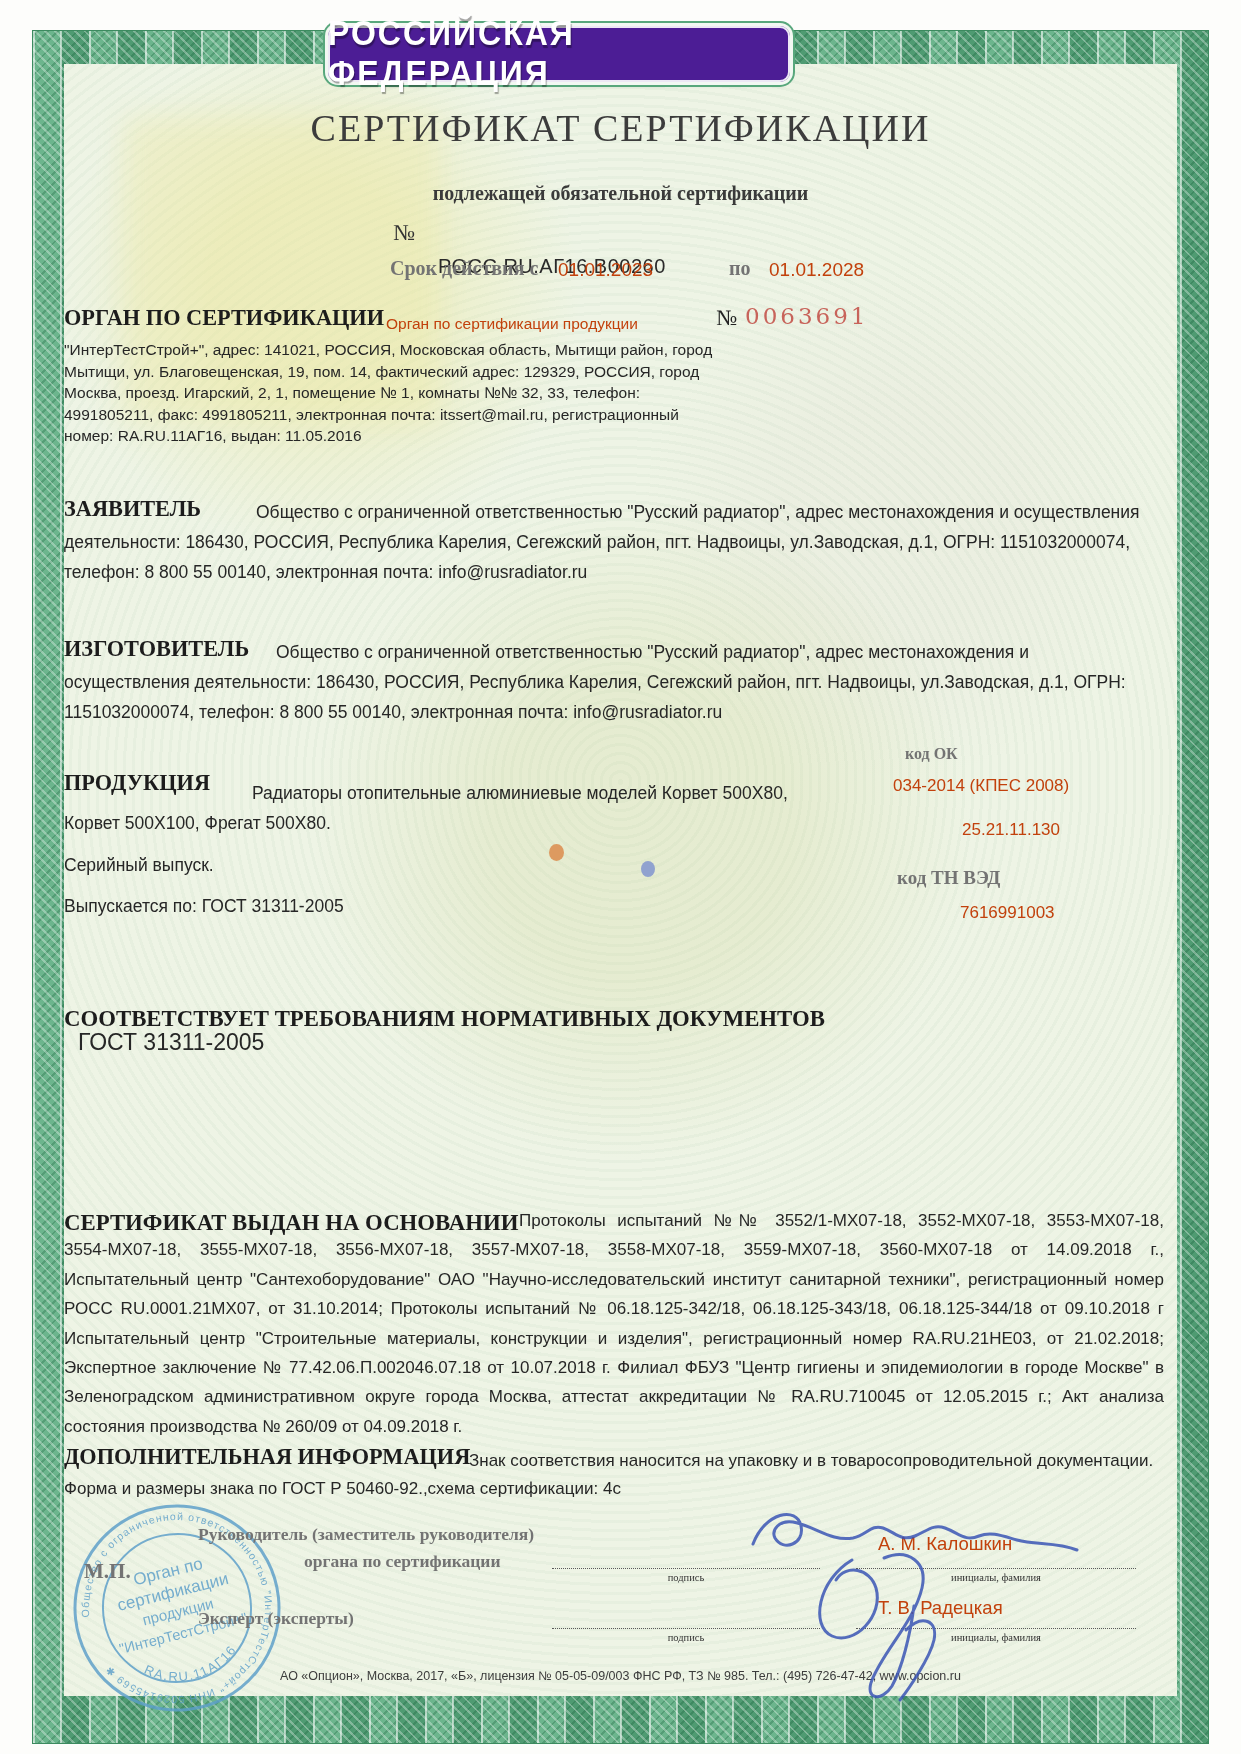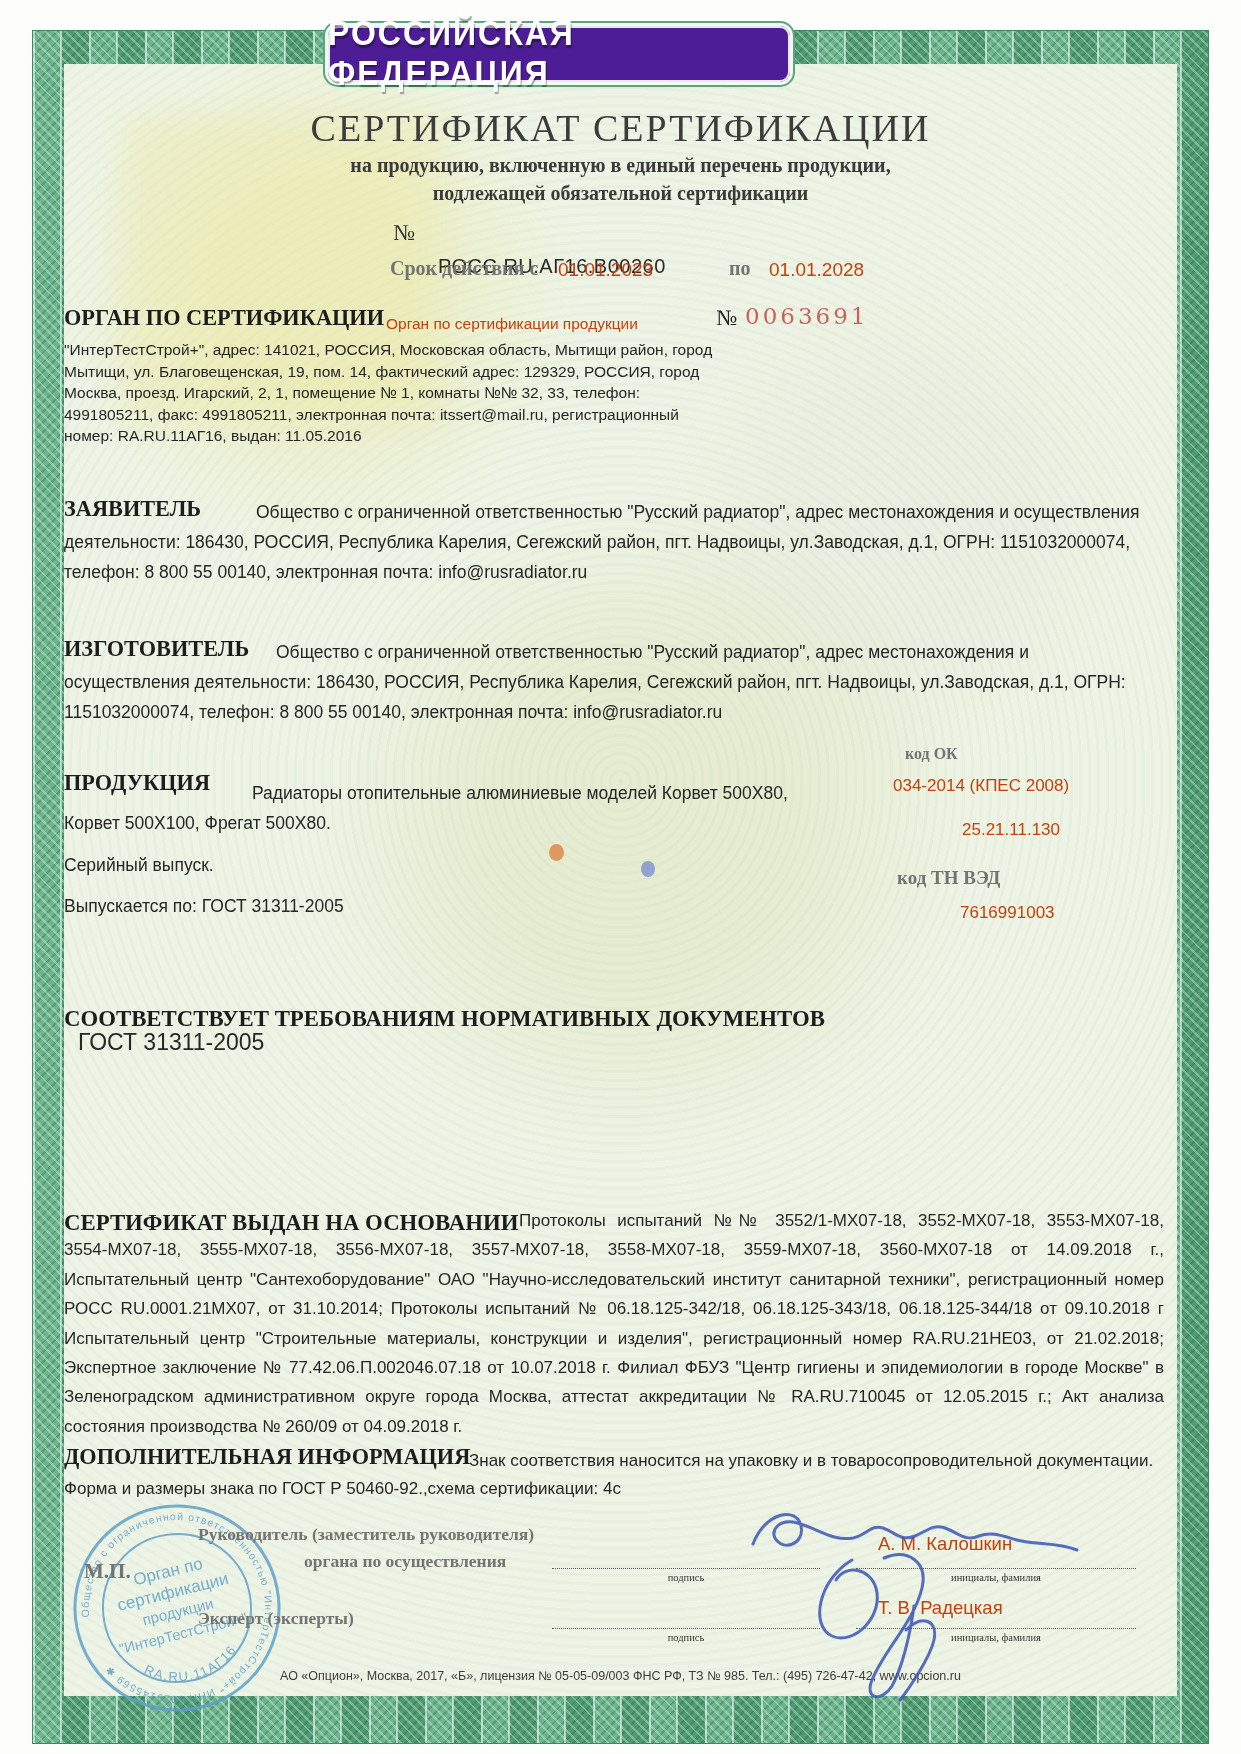--- a/index.html
+++ b/index.html
@@ -55,21 +55,20 @@
 
   <div class="frame"></div>
   <div class="inner"></div>
   <div class="wm-yellow"></div>
 
   <div class="banner">
     <span>РОССИЙСКАЯ ФЕДЕРАЦИЯ</span>
   </div>
 
   <div class="title">СЕРТИФИКАТ СЕРТИФИКАЦИИ</div>
-  <div class="sub" style="top:154px;">на продукцию, включенную в единый перечень продукции,</div>
   <div class="sub" style="top:182px;">подлежащей обязательной сертификации</div>
 
   <span class="abs" style="left:393px;top:220px;font-family:'Liberation Serif',serif;font-size:23px;color:#333;">№</span>
   <span class="abs sans" style="left:438px;top:224px;font-size:20px;letter-spacing:.5px;color:#2a2a2a;margin-top:31px;">РОСС RU.АГ16.В00260</span>
 
   <span class="abs serifb" style="left:390px;top:257px;font-size:20px;">Срок действия с</span>
   <span class="abs sans" style="left:558px;top:259px;font-size:19px;">01.01.2023</span>
   <span class="abs serifb" style="left:729px;top:257px;font-size:20px;">по</span>
   <span class="abs sans" style="left:769px;top:259px;font-size:19px;">01.01.2028</span>
 
@@ -123,21 +122,21 @@
       <text x="110" y="99" font-size="17">сертификации</text>
       <text x="110" y="119" font-size="15">продукции</text>
       <text x="110" y="141" font-size="14.5">"ИнтерТестСтрой+"</text>
       <text font-size="13" letter-spacing="1.5">
         <textPath href="#arcIn" xlink:href="#arcIn" startOffset="50%" text-anchor="middle">RA.RU.11АГ16</textPath>
       </text>
     </g>
   </svg>
 
   <div class="abs serifb" style="left:198px;top:1524px;font-size:17.5px;z-index:3;">Руководитель (заместитель руководителя)</div>
-  <div class="abs serifb" style="left:304px;top:1551px;font-size:17.5px;z-index:3;">органа по осуществления</div>
+  <div class="abs serifb" style="left:304px;top:1551px;font-size:17.5px;z-index:3;">органа по сертификации</div>
   <div class="abs serifb" style="left:84px;top:1559px;font-size:21px;z-index:4;">М.П.</div>
   <div class="abs serifb" style="left:198px;top:1608px;font-size:17.5px;z-index:3;">Эксперт (эксперты)</div>
 
   <div class="abs dotline" style="left:552px;top:1568px;width:268px;"></div>
   <div class="abs ulabel" style="left:552px;top:1572px;width:268px;">подпись</div>
   <div class="abs dotline" style="left:856px;top:1568px;width:280px;"></div>
   <div class="abs ulabel" style="left:856px;top:1572px;width:280px;">инициалы, фамилия</div>
   <div class="abs sans" style="left:878px;top:1533px;font-size:18.5px;">А. М. Калошкин</div>
 
   <div class="abs dotline" style="left:552px;top:1628px;width:268px;"></div>

